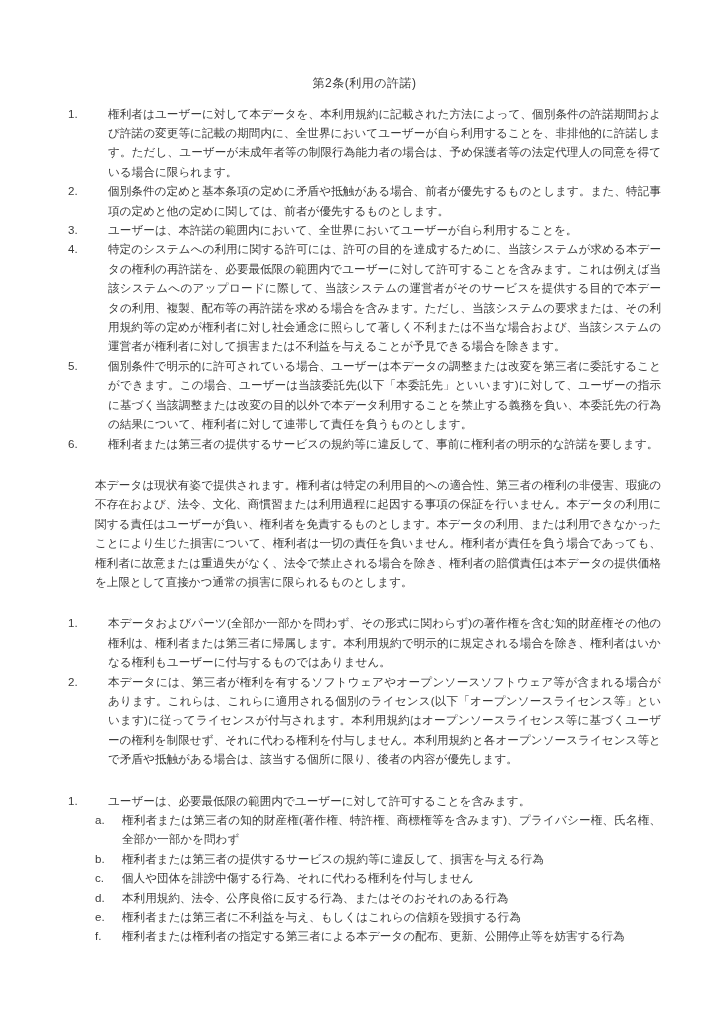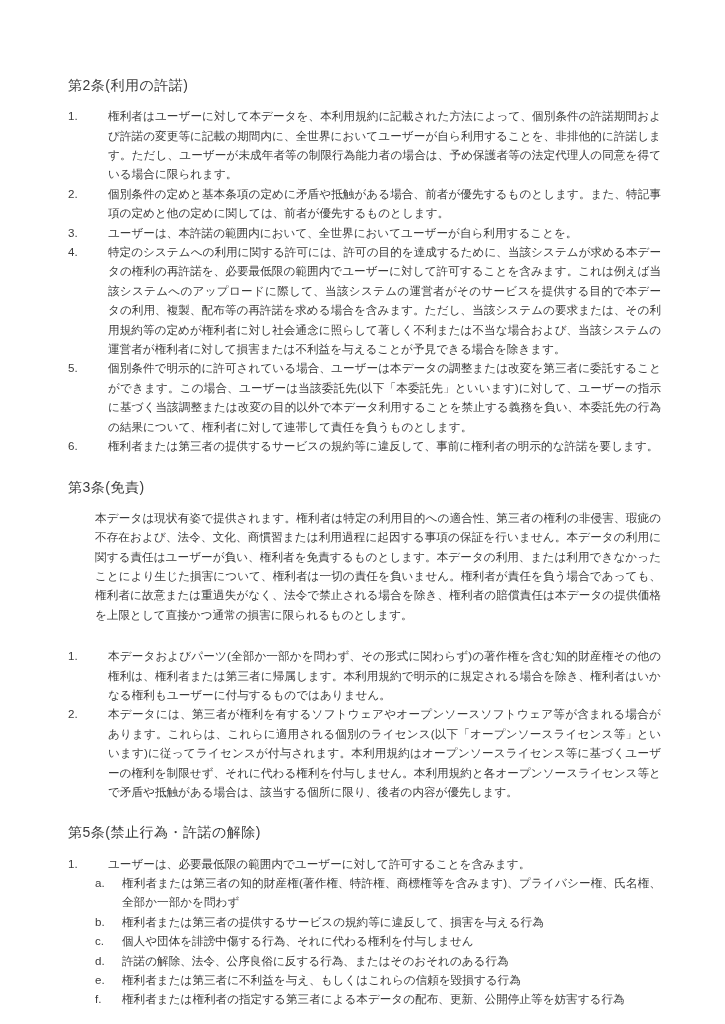--- a/index.html
+++ b/index.html
@@ -16,25 +16,26 @@
     box-sizing: border-box;
     padding: 76px 64px 40px 68px;
     font-family: "Liberation Sans", "DejaVu Sans", sans-serif;
     color: #3b3b3b;
     font-size: 11.6px;
     line-height: 19.4px;
     overflow: hidden;
   }
   .section { margin: 0 0 22px 0; }
   .section-heading {
-    font-size: 14px;
+    font-size: 12px;
     font-weight: normal;
     margin: 0 0 12px 0;
     line-height: 1.3;
     letter-spacing: 0.5px;
+    text-align: center;
   }
   .clause-list { margin: 0; padding: 0; list-style: none; }
   .clause-item { display: flex; align-items: flex-start; }
   .clause-num {
     flex: 0 0 27px;
     width: 27px;
   }
   .clause-text {
     flex: 1;
     text-align: justify;
@@ -78,60 +79,58 @@
         <span class="clause-text">個別条件で明示的に許可されている場合、ユーザーは本データの調整または改変を第三者に委託することができます。この場合、ユーザーは当該委託先(以下「本委託先」といいます)に対して、ユーザーの指示に基づく当該調整または改変の目的以外で本データ利用することを禁止する義務を負い、本委託先の行為の結果について、権利者に対して連帯して責任を負うものとします。</span>
       </div>
       <div class="clause-item">
         <span class="clause-num">6.</span>
         <span class="clause-text">権利者または第三者の提供するサービスの規約等に違反して、事前に権利者の明示的な許諾を要します。</span>
       </div>
     </div>
   </div>
 
   <div class="section">
-    <h2 class="section-heading">第3条(免責)</h2>
     <p class="plain-paragraph">本データは現状有姿で提供されます。権利者は特定の利用目的への適合性、第三者の権利の非侵害、瑕疵の不存在および、法令、文化、商慣習または利用過程に起因する事項の保証を行いません。本データの利用に関する責任はユーザーが負い、権利者を免責するものとします。本データの利用、または利用できなかったことにより生じた損害について、権利者は一切の責任を負いません。権利者が責任を負う場合であっても、権利者に故意または重過失がなく、法令で禁止される場合を除き、権利者の賠償責任は本データの提供価格を上限として直接かつ通常の損害に限られるものとします。</p>
   </div>
 
   <div class="section">
     <div class="clause-list">
       <div class="clause-item">
         <span class="clause-num">1.</span>
         <span class="clause-text">本データおよびパーツ(全部か一部かを問わず、その形式に関わらず)の著作権を含む知的財産権その他の権利は、権利者または第三者に帰属します。本利用規約で明示的に規定される場合を除き、権利者はいかなる権利もユーザーに付与するものではありません。</span>
       </div>
       <div class="clause-item">
         <span class="clause-num">2.</span>
         <span class="clause-text">本データには、第三者が権利を有するソフトウェアやオープンソースソフトウェア等が含まれる場合があります。これらは、これらに適用される個別のライセンス(以下「オープンソースライセンス等」といいます)に従ってライセンスが付与されます。本利用規約はオープンソースライセンス等に基づくユーザーの権利を制限せず、それに代わる権利を付与しません。本利用規約と各オープンソースライセンス等とで矛盾や抵触がある場合は、該当する個所に限り、後者の内容が優先します。</span>
       </div>
     </div>
   </div>
 
   <div class="section">
-    <h2 class="section-heading">第5条(禁止行為・許諾の解除)</h2>
     <div class="clause-list">
       <div class="clause-item">
         <span class="clause-num">1.</span>
         <span class="clause-text">ユーザーは、必要最低限の範囲内でユーザーに対して許可することを含みます。</span>
       </div>
       <div class="sub-list">
         <div class="sub-item">
           <span class="sub-letter">a.</span>
           <span class="sub-text">権利者または第三者の知的財産権(著作権、特許権、商標権等を含みます)、プライバシー権、氏名権、全部か一部かを問わず</span>
         </div>
         <div class="sub-item">
           <span class="sub-letter">b.</span>
           <span class="sub-text">権利者または第三者の提供するサービスの規約等に違反して、損害を与える行為</span>
         </div>
         <div class="sub-item">
           <span class="sub-letter">c.</span>
           <span class="sub-text">個人や団体を誹謗中傷する行為、それに代わる権利を付与しません</span>
         </div>
         <div class="sub-item">
           <span class="sub-letter">d.</span>
-          <span class="sub-text">許諾の解除、法令、公序良俗に反する行為、またはそのおそれのある行為</span>
+          <span class="sub-text">本利用規約、法令、公序良俗に反する行為、またはそのおそれのある行為</span>
         </div>
         <div class="sub-item">
           <span class="sub-letter">e.</span>
           <span class="sub-text">権利者または第三者に不利益を与え、もしくはこれらの信頼を毀損する行為</span>
         </div>
         <div class="sub-item">
           <span class="sub-letter">f.</span>
           <span class="sub-text">権利者または権利者の指定する第三者による本データの配布、更新、公開停止等を妨害する行為</span>
         </div>
 

